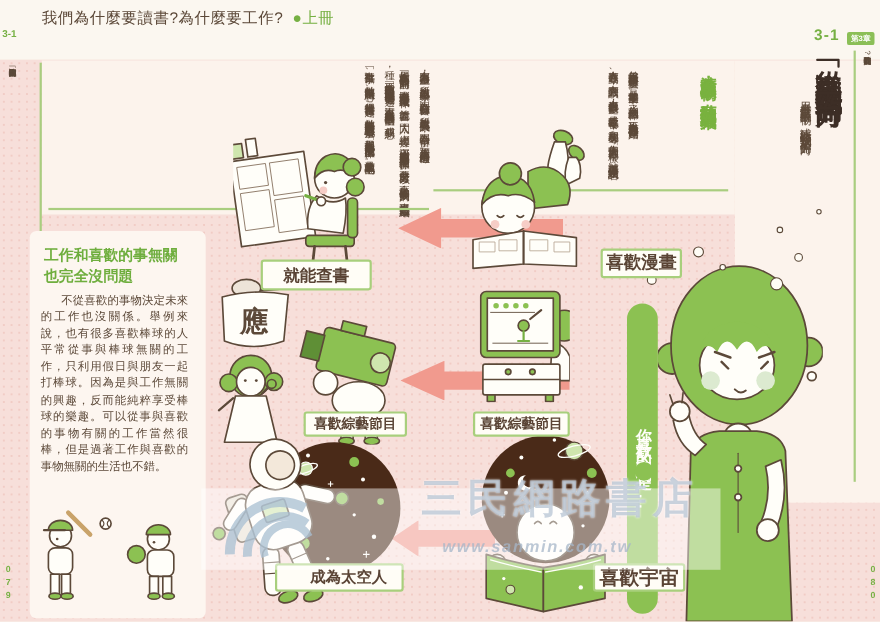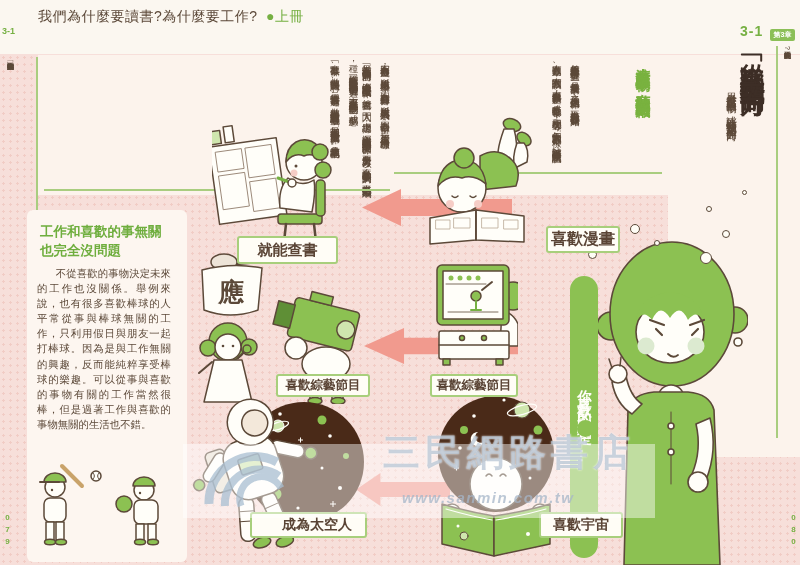--- a/index.html
+++ b/index.html
@@ -346,21 +346,21 @@
 </div>
 <div class="tag" style="left:276px;top:374px;width:94px;height:23px;font-size:12.5px;">
   <span>喜歡綜藝節目</span>
 </div>
 <div class="tag" style="left:430px;top:374px;width:88px;height:23px;font-size:12.5px;">
   <span>喜歡綜藝節目</span>
 </div>
 <div class="tag" style="left:250px;top:512px;width:117px;height:26px;font-size:14px;padding-left:17px;">
   <span>成為太空人</span>
 </div>
-<div class="tag" style="left:539px;top:512px;width:84px;height:26px;font-size:14px;">
+<div class="tag" style="left:539px;top:512px;width:84px;height:26px;font-size:18px;">
   <span>喜歡宇宙</span>
 </div>
 
 <div class="wm" style="left:183px;top:444px;width:472px;height:74px;background:rgba(255,255,255,0.45);"></div>
 <svg class="wm" style="left:203px;top:446px;" width="118" height="62" viewBox="0 0 118 62">
   <g fill="none" stroke="#a9bfd2" opacity="0.75">
     <path d="M6,58 A46,46 0 0 1 74,16" stroke-width="9"></path>
     <path d="M22,60 A34,34 0 0 1 76,30" stroke-width="8"></path>
     <path d="M38,60 A22,22 0 0 1 78,42" stroke-width="7"></path>
   </g>

